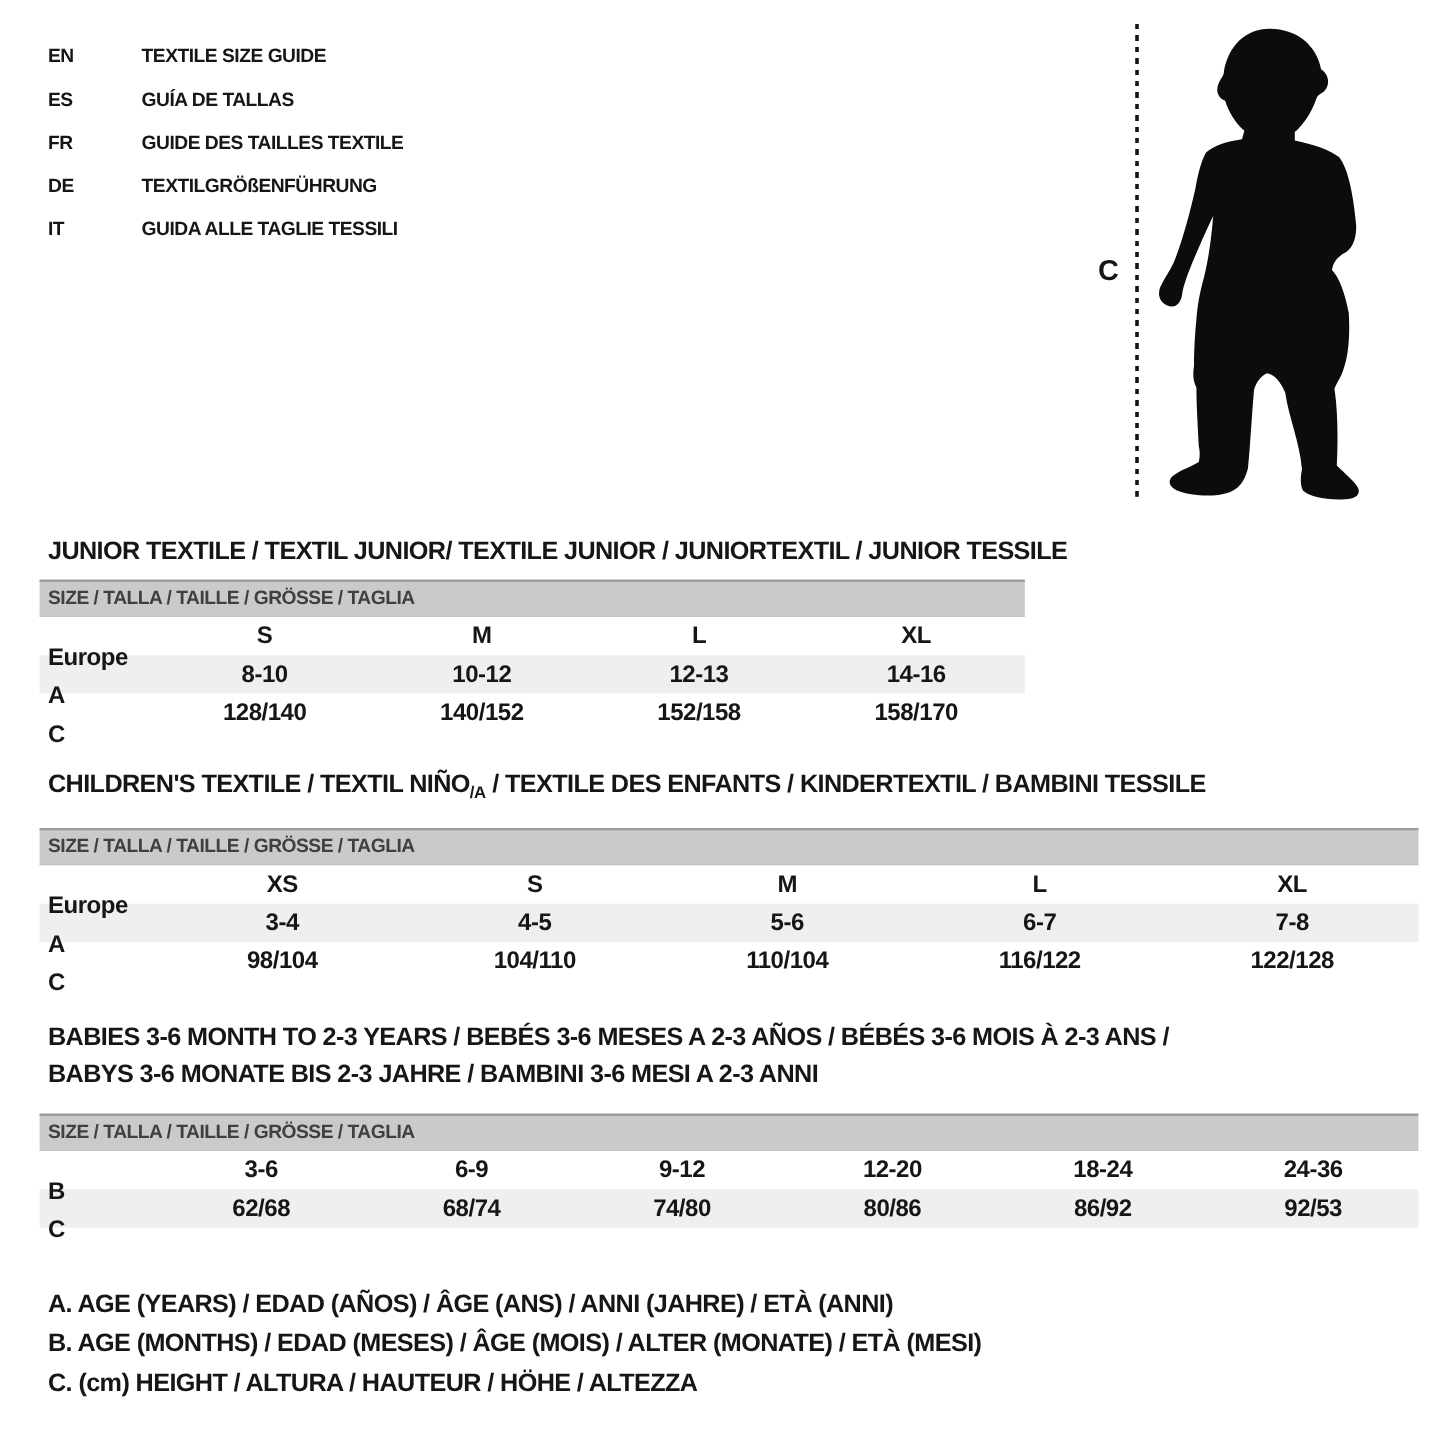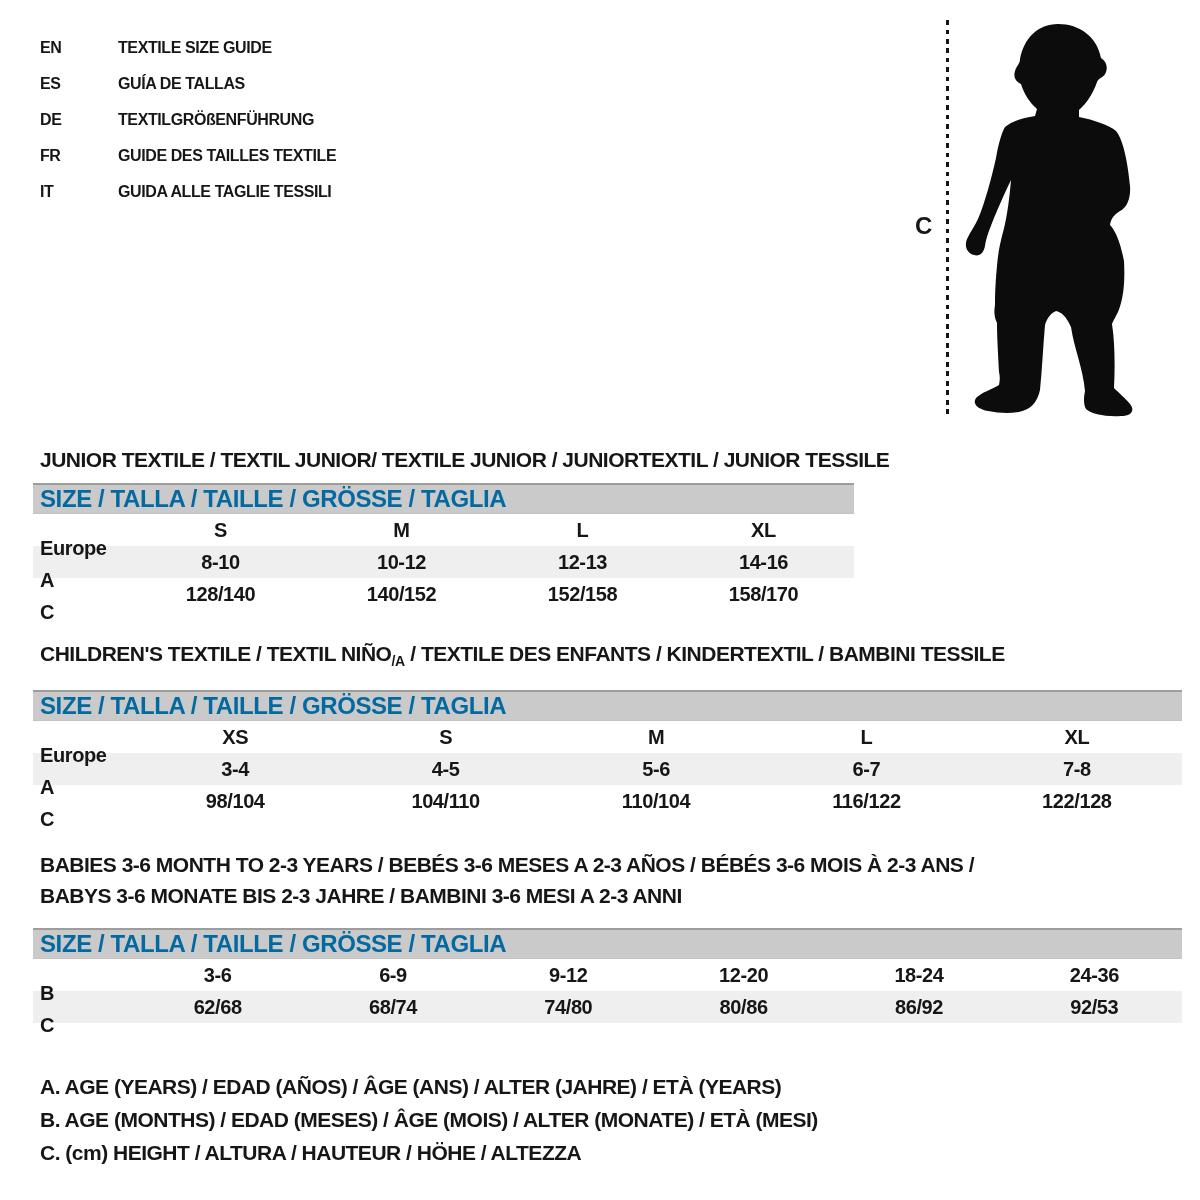--- a/index.html
+++ b/index.html
@@ -23,21 +23,21 @@
   
   .ttl{position:absolute;font-size:21px;letter-spacing:-0.5px;white-space:nowrap;line-height:24px;}
   .ttl2{line-height:31px;}
   .sub{font-size:14px;vertical-align:-5px;letter-spacing:-0.3px;}
   
   .size-table{position:absolute;left:33px;}
   .w-narrow{width:821px;}
   .w-wide{width:1149px;}
   .sizebar{
     height:28px;background:#cbcaca;border-top:2px solid #9d9d9d;border-bottom:1px solid #c3c3c3;
-    display:flex;align-items:center;padding-left:7px;font-size:24px;color:#0369a1;letter-spacing:-0.4px;
+    display:flex;align-items:center;padding-left:7px;font-size:16px;color:#404040;letter-spacing:-0.4px;
   }
   .trow{display:flex;height:32px;align-items:center;font-size:20px;letter-spacing:-0.4px;}
   .trow.shaded{background:#f0efef;}
   .tcell{white-space:nowrap;}
   .tlabel{width:97px;padding-left:7px;box-sizing:border-box;margin-top:36px;}
   .tval{flex:1;text-align:center;}
   
   .legend{position:absolute;left:40px;top:1070px;}
   .legend-line{line-height:33px;font-size:21px;letter-spacing:-0.5px;white-space:nowrap;}
 </style>
@@ -49,26 +49,26 @@
   <div class="lang-block">
     <div class="lang-row">
       <span class="lang-code">EN</span>
       <span class="lang-title">TEXTILE SIZE GUIDE</span>
     </div>
     <div class="lang-row">
       <span class="lang-code">ES</span>
       <span class="lang-title">GUÍA DE TALLAS</span>
     </div>
     <div class="lang-row">
+      <span class="lang-code">FR</span>
+      <span class="lang-title">GUIDE DES TAILLES TEXTILE</span>
+    </div>
+    <div class="lang-row">
       <span class="lang-code">DE</span>
       <span class="lang-title">TEXTILGRÖßENFÜHRUNG</span>
-    </div>
-    <div class="lang-row">
-      <span class="lang-code">FR</span>
-      <span class="lang-title">GUIDE DES TAILLES TEXTILE</span>
     </div>
     <div class="lang-row">
       <span class="lang-code">IT</span>
       <span class="lang-title">GUIDA ALLE TAGLIE TESSILI</span>
     </div>
   </div>
 
   <div class="height-line"></div>
   <div class="c-label">C</div>
   <svg class="baby-svg" viewBox="0 0 185 400" aria-hidden="true">
@@ -203,18 +203,18 @@
           <div class="tcell tval">68/74</div>
           <div class="tcell tval">74/80</div>
           <div class="tcell tval">80/86</div>
           <div class="tcell tval">86/92</div>
           <div class="tcell tval">92/53</div>
         </div>
       </div>
   </div>
 
   <div class="legend">
-    <div class="legend-line">A. AGE (YEARS) / EDAD (AÑOS) / ÂGE (ANS) / ALTER (JAHRE) / ETÀ (YEARS)</div>
+    <div class="legend-line">A. AGE (YEARS) / EDAD (AÑOS) / ÂGE (ANS) / ANNI (JAHRE) / ETÀ (ANNI)</div>
     <div class="legend-line">B. AGE (MONTHS) / EDAD (MESES) / ÂGE (MOIS) / ALTER (MONATE) / ETÀ (MESI)</div>
     <div class="legend-line">C. (cm) HEIGHT / ALTURA / HAUTEUR / HÖHE / ALTEZZA</div>
   </div>
 
 </div>
 
 </body></html>

